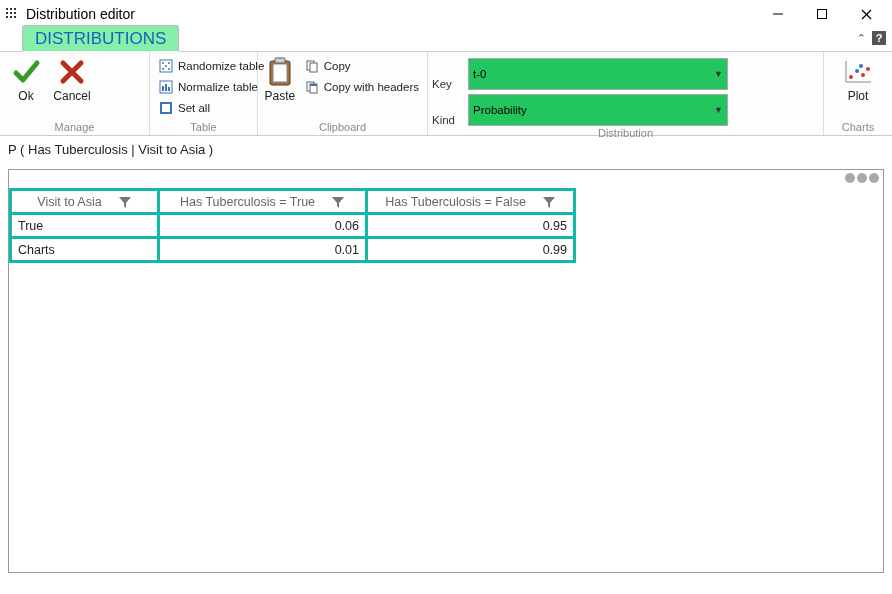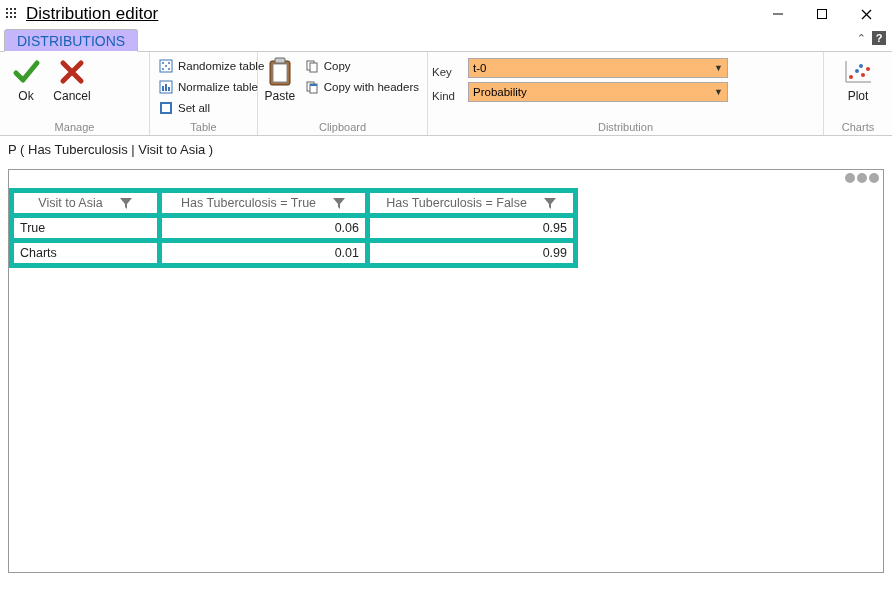--- a/index.html
+++ b/index.html
@@ -12,43 +12,44 @@
     overflow: hidden;
   }
   
   .titlebar {
     display: flex;
     align-items: center;
     height: 28px;
     padding: 0 4px;
   }
   .titlebar .app-icon { width: 16px; height: 16px; margin-right: 6px; display:flex; align-items:center; justify-content:center;}
-  .titlebar .title { flex: 0 0 auto; font-size: 17px; color:#000;text-decoration:underline; }
+  .titlebar .title { flex: 0 0 auto; font-size: 14px; color:#000; }
   .titlebar .spacer { flex: 1; }
   .winbtn { width: 44px; height: 28px; display:flex; align-items:center; justify-content:center; font-size:14px; }
   .winbtn.minimize svg, .winbtn.maximize svg, .winbtn.close svg { stroke:#000; }
   
   .tabstrip {
     display:flex;
     align-items:flex-end;
     height:24px;
     border-bottom:1px solid #ccc;
     padding-left:4px;
     position:relative;
   }
   .tab {
     border:1px solid #bbb;
     border-bottom:1px solid #fff;
-    background:#c4b5fd;
+    background:#86efac;
     padding:3px 12px 2px 12px;
-    font-size:14px;
+    font-size:17px;
     color:#1863b5;
     position:relative;
     top:1px;
     border-radius:3px 3px 0 0;
+    margin-left:18px;
   }
   .tabstrip .right-icons{
     position:absolute;
     right:6px;
     top:3px;
     display:flex;
     gap:6px;
     align-items:center;
   }
   .right-icons .caret-up { font-size:11px; color:#555;}
@@ -69,21 +70,21 @@
   .ribbon-group .group-body { flex:1; display:flex; align-items:flex-start; gap:2px; }
   .ribbon-group .group-label { text-align:center; font-size:11px; color:#8a8a8a; padding:1px 0 2px 0; }
   .big-btn { width:44px; display:flex; flex-direction:column; align-items:center; gap:1px; padding-top:2px; cursor:default;}
   .big-btn .icon { width:32px; height:32px; display:flex; align-items:center; justify-content:center;}
   .big-btn .label { font-size:12px; color:#222; text-align:right;}
   .small-btn { display:flex; align-items:center; gap:4px; padding:2px 4px; font-size:11.5px; color:#222; white-space:nowrap; cursor:default;}
   .small-btn .icon { width:16px; height:16px; display:flex; align-items:center; justify-content:center;}
   .vstack { display:flex; flex-direction:column; gap:1px; padding-top:2px;}
   .field-row { display:flex; align-items:flex-end; gap:6px; font-size:11.5px; }
   .field-row .lbl { width:30px; color:#333; }
-  .combo { border:1px solid #aaa; background:#fdba74; height:20px; width:260px; display:flex; align-items:center; justify-content:space-between; padding:0 4px; font-size:11.5px;}
+  .combo { border:1px solid #aaa; background:#22c55e; height:32px; width:260px; display:flex; align-items:center; justify-content:space-between; padding:0 4px; font-size:11.5px;}
   .combo .arrow { font-size:9px; color:#333; }
   
   .formula {
     padding:6px 8px;
     font-size:13px;
     color:#222;
   }
   
   .grid-wrap {
     margin:6px 8px 8px 8px;
@@ -97,21 +98,21 @@
     top:3px; right:4px;
     display:flex; gap:2px;
   }
   .grid-dots .dot { width:10px; height:10px; border-radius:50%; background:#a9a9a9;}
   table.data {
     border-collapse:collapse;
     margin-top:18px;
     margin-left:0;
   }
   table.data th, table.data td {
-    border:5px solid #14b8a6;
+    border:3px solid #14b8a6;
     padding:3px 6px;
     font-size:12.5px;
     height:24px;
   }
   table.data th {
     background:#fff;
     color:#666;
     font-weight:normal;
     text-align:center;
     position:relative;

